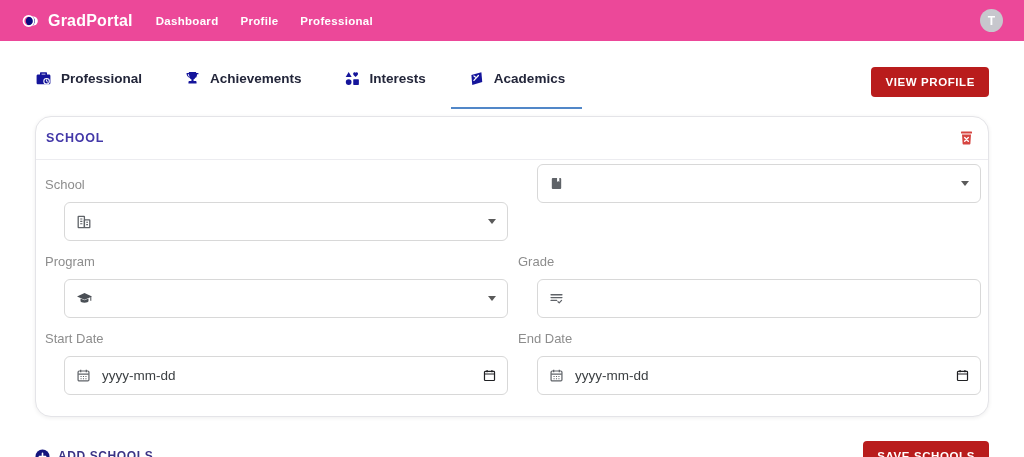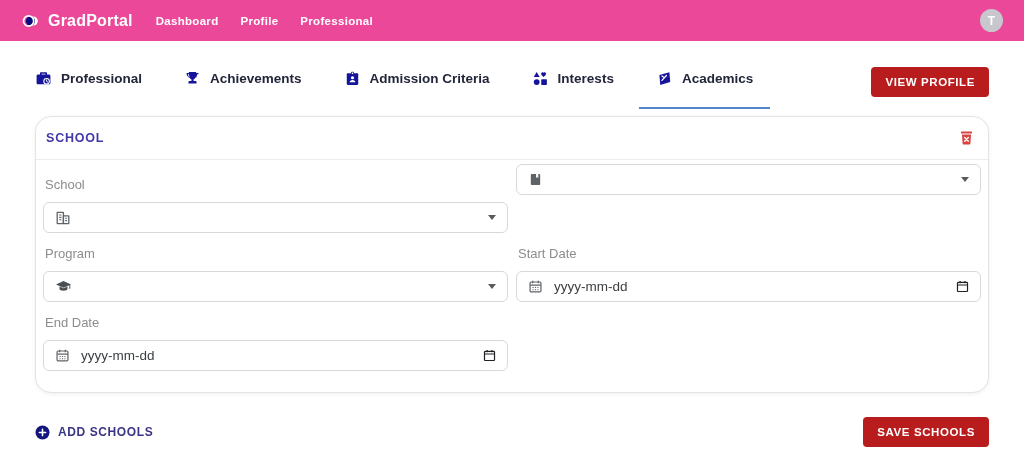--- a/index.html
+++ b/index.html
@@ -25,21 +25,21 @@
 
   
   .card { margin-top:16px; background:#fff; border:1px solid #e4e4e8; border-radius:16px; box-shadow:0 1px 4px rgba(0,0,0,0.07); }
   .card-header { display:flex; align-items:center; justify-content:space-between; padding:11px 12px 11px 9px; border-bottom:1px solid #ececf0; }
   .card-title { color:#4338a8; font-weight:700; font-size:12.5px; letter-spacing:0.8px; padding-left:1px; }
   .trash-btn { background:none; border:none; cursor:pointer; padding:2px; line-height:0; }
 
   .form-grid { display:grid; grid-template-columns:1fr 1fr; column-gap:8px; padding:4px 7px 21px 7px; }
   .field { }
   .field-label { display:block; color:#8d8d8d; font-size:13px; margin:13px 0 10px 2px; }
-  .control { height:31px; border:1px solid #d8d8d8; border-radius:6px; background:#fff; display:flex; align-items:center; padding:0 11px; gap:11px; cursor:pointer; }
+  .control { height:39px; border:1px solid #d8d8d8; border-radius:6px; background:#fff; display:flex; align-items:center; padding:0 11px; gap:11px; cursor:pointer;margin-left:21px; }
   .control .caret { margin-left:auto; width:0; height:0; border-left:4px solid transparent; border-right:4px solid transparent; border-top:5px solid #5a5a5a; }
   .control .date-text { font-size:13.5px; color:#3c4043; }
   .control .native-cal { margin-left:auto; line-height:0; }
 
   
   .actions-row { display:flex; align-items:center; justify-content:space-between; margin-top:24px; }
   .add-school { display:flex; align-items:center; gap:8px; background:none; border:none; color:#3b3486; font-family:"Liberation Sans",sans-serif; font-weight:700; font-size:12px; letter-spacing:0.6px; cursor:pointer; }
 </style>
 </head>
 <body>
@@ -82,32 +82,20 @@
 
     <div class="tab">
       <span style="line-height:0;">
         <svg width="17" height="17" viewBox="0 0 16 16">
           <path fill="#15159b" d="M4.6 1.8h6.8v1h2.2s.2 3.4-3 4.4c-.5 1-1.2 1.5-1.6 1.6v1.6h1.8c.6 0 1 .4 1 1v1.4H4.2v-1.4c0-.6.4-1 1-1H7V8.8c-.4-.1-1.1-.6-1.6-1.6-3.2-1-3-4.4-3-4.4h2.2v-1zm-1 2.1c.1.8.5 2 1.7 2.6-.4-.9-.6-1.8-.7-2.6H3.6zm8.8 0c-.1.8-.3 1.7-.7 2.6 1.2-.6 1.6-1.8 1.7-2.6h-1z"></path>
         </svg>
       </span>
       <span>Achievements</span>
     </div>
 
-    <div class="tab">
-      <span style="line-height:0;">
-        <svg width="17" height="17" viewBox="0 0 16 16">
-          <path fill="#15159b" d="M3.6 3h8.8c.6 0 1 .4 1 1v9c0 .6-.4 1-1 1H3.6c-.6 0-1-.4-1-1V4c0-.6.4-1 1-1z"></path>
-          <rect x="6.7" y="1.7" width="2.6" height="2.6" rx="0.6" fill="#15159b"></rect>
-          <rect x="7.3" y="2.3" width="1.4" height="1.4" rx="0.3" fill="#ffffff"></rect>
-          <circle cx="8" cy="7.3" r="1.5" fill="#ffffff"></circle>
-          <path d="M5.3 11.6c0-1.5 1.2-2.3 2.7-2.3s2.7.8 2.7 2.3z" fill="#ffffff"></path>
-        </svg>
-      </span>
-      <span>Admission Criteria</span>
-    </div>
 
     <div class="tab">
       <span style="line-height:0;">
         <svg width="17" height="17" viewBox="0 0 16 16">
           <path fill="#15159b" d="M4.4 1.8 7.2 6.6H1.6z"></path>
           <path fill="#15159b" d="M11.8 2.2c.8 0 1.4.6 1.4 1.4 0 1.1-1.4 2.3-2.3 2.9-.9-.6-2.3-1.8-2.3-2.9 0-.8.6-1.4 1.4-1.4.5 0 .8.2.9.5.1-.3.4-.5.9-.5z"></path>
           <circle cx="4.4" cy="11.4" r="2.7" fill="#15159b"></circle>
           <rect x="8.7" y="8.7" width="5.3" height="5.3" rx="0.6" fill="#15159b"></rect>
         </svg>
       </span>
@@ -177,20 +165,31 @@
             <svg width="17" height="15" viewBox="0 0 17 15">
               <path fill="#4a4f55" d="M8.5 2 16 5.4 8.5 8.8 1 5.4z"></path>
               <path fill="#4a4f55" d="M4.5 7.4v2.6c0 .9 1.8 1.7 4 1.7s4-.8 4-1.7V7.4l-4 1.8z"></path>
               <path d="M14.8 6v3.4" stroke="#4a4f55" stroke-width="1" stroke-linecap="round"></path>
             </svg>
           </span>
           <span class="caret"></span>
         </div>
       </div>
 
+      <div class="field">
+        <span class="field-label">Grade</span>
+        <div class="control">
+          <span style="line-height:0;">
+            <svg width="15" height="15" viewBox="0 0 16 16">
+              <path d="M2.2 4h11.6M2.2 7h11.6M2.2 10h6" stroke="#5f6368" stroke-width="1.4" stroke-linecap="round"></path>
+              <path d="M9.6 11.4l1.3 1.2 2.5-2.6" stroke="#5f6368" stroke-width="1.3" fill="none" stroke-linecap="round" stroke-linejoin="round"></path>
+            </svg>
+          </span>
+        </div>
+      </div>
 
       <div class="field">
         <span class="field-label">Start Date</span>
         <div class="control">
           <span style="line-height:0;">
             <svg width="15" height="15" viewBox="0 0 16 16">
               <rect x="2.2" y="3.2" width="11.6" height="10.6" rx="1.2" fill="none" stroke="#5f6368" stroke-width="1.3"></rect>
               <path d="M5 1.8v2.6M11 1.8v2.6M2.4 6.6h11.2" stroke="#5f6368" stroke-width="1.3"></path>
               <path d="M4.8 9h1.2M7.4 9h1.2M10 9h1.2M4.8 11.4h1.2M7.4 11.4h1.2M10 11.4h1.2" stroke="#5f6368" stroke-width="1.1"></path>
             </svg>

